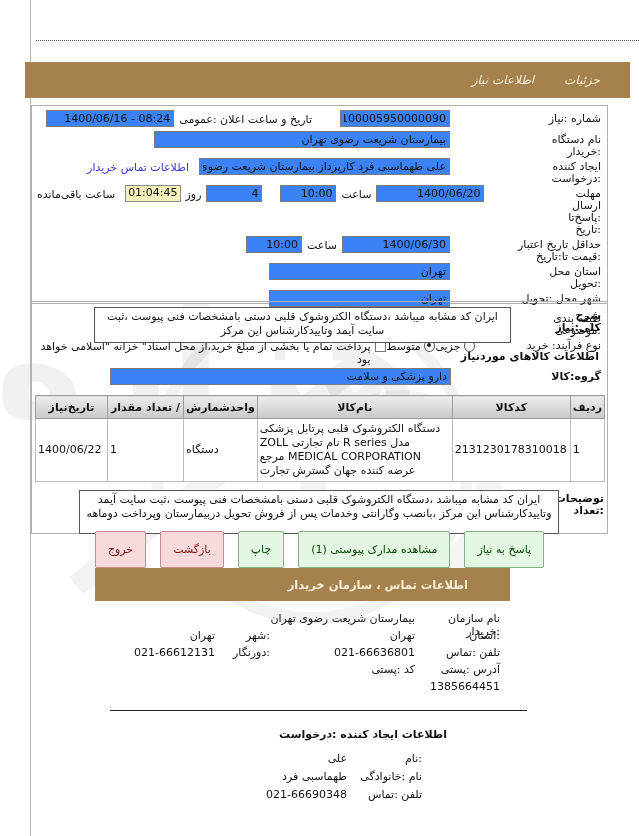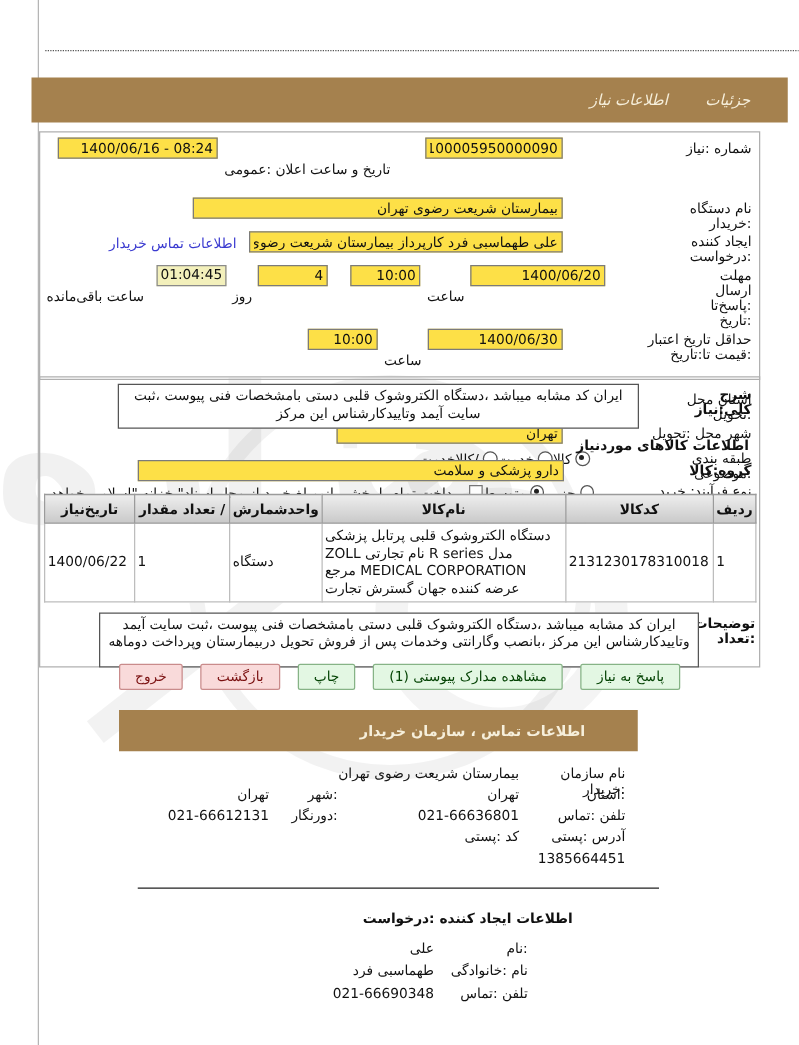--- a/index.html
+++ b/index.html
@@ -19,54 +19,54 @@
   .tabbar span{cursor:pointer;font-style:italic;}
 
   .box{position:absolute;right:31px;left:31px;border:1px solid #b0b0b0;background:transparent;z-index:2;}
   .box1{top:105px;height:193px;padding-top:4px;}
   .box2{top:301px;height:226px;padding-top:5px;}
 
   .frow{display:flex;align-items:flex-start;min-height:21px;direction:rtl;}
   .lb{width:85px;padding:3px 6px 0 0;line-height:12px;}
   .lb2{font-weight:bold;}
   .ind{margin-right:66px;}
-  .ib{box-sizing:content-box;height:15px;border:1px solid #7b7b7b;background:#fde047;font:inherit;font-size:11px;padding:0 3px;text-align:right;direction:rtl;color:#111;}
+  .ib{box-sizing:content-box;height:15px;border:1px solid #7b7b7b;background:#3b82f6;font:inherit;font-size:11px;padding:0 3px;text-align:right;direction:rtl;color:#111;}
   .ltr{direction:ltr;}
-  .inl{padding-top:3px;margin:16px 5px;white-space:nowrap;}
+  .inl{padding-top:3px;margin:0 5px;white-space:nowrap;}
   .timer{box-sizing:content-box;width:54px;height:15px;border:1px solid #8a8a8a;background:#f3f0bb;text-align:center;padding:0 2px;margin-left:5px;font-size:11px;}
   .link{color:#3a3ad0;padding-top:3px;margin-right:10px;cursor:pointer;white-space:nowrap;}
 
   .radio{display:inline-block;width:10px;height:10px;border:1px solid #555;border-radius:50%;background:#fff;margin:3px 0 0 3px;vertical-align:top;position:relative;}
   .radio.on::after{content:"";position:absolute;left:2px;top:2px;width:4px;height:4px;border-radius:50%;background:#222;}
   .chk{display:inline-block;width:10px;height:10px;border:1px solid #777;background:#fdfdfd;margin:3px 0 0 4px;vertical-align:top;}
   .opt{padding-top:3px;margin-left:0;white-space:nowrap;}
 
   .tbox{border:1px solid #555;background:#fff;text-align:center;line-height:14px;padding:2px 4px;}
   .descbox{width:407px;min-height:30px;margin-right:20px;}
   .h-goods{font-weight:bold;padding:7px 8px 5px 0;}
   .rembox{width:470px;min-height:38px;margin-right:0;}
 
   table.goods{width:570px;margin:6px 2px 0;border-collapse:collapse;direction:rtl;font-size:11px;}
   table.goods th{background:linear-gradient(#ededed,#c9c9c9);border:1px solid #9b9b9b;font-weight:bold;height:20px;padding:1px 2px;}
   table.goods td{border:1px solid #bdbdbd;border-top:1px solid #9b9b9b;text-align:left;vertical-align:middle;padding:3px 2px;line-height:14px;background:#fff;}
 
   .btnrow{position:absolute;top:531px;left:0;right:0;display:flex;justify-content:center;align-items:center;gap:14px;direction:rtl;z-index:2;}
-  .btn{font:inherit;font-size:11px;height:21px;padding:1px 12px;border-radius:2px;cursor:pointer;}
+  .btn{font:inherit;font-size:11px;height:37px;padding:1px 12px;border-radius:2px;cursor:pointer;}
   .btn.green{background:#e3f7e3;border:1px solid #86b386;color:#054405;}
   .btn.pink{background:#f9dada;border:1px solid #c98b8b;color:#7a1010;}
 
   .bar2{position:absolute;top:568px;right:129px;left:95px;height:33px;background:#a5814e;color:#f6efdb;font-weight:bold;display:flex;align-items:center;justify-content:flex-start;padding-right:42px;z-index:2;font-size:11.5px;}
 
   .contact{position:absolute;top:612px;right:139px;left:20px;display:grid;grid-template-columns:85px 145px 55px auto;grid-auto-rows:17px;direction:rtl;z-index:2;}
   .contact .val{white-space:nowrap;}
   .span3{grid-column:span 3;}
 
   .divider{position:absolute;top:710px;right:112px;left:110px;border-top:1px solid #222;z-index:2;}
 
-  .creator-h{position:absolute;top:728px;right:181px;font-weight:bold;z-index:2;}
+  .creator-h{position:absolute;top:728px;right:192px;font-weight:bold;z-index:2;}
   .creator{position:absolute;top:752px;right:217px;left:20px;display:grid;grid-template-columns:75px auto;grid-auto-rows:18px;direction:rtl;z-index:2;}
 </style>
 </head>
 <body>
 
 <div class="page">
 
   <div class="wm wm-c1"></div>
   <div class="wm wm-c2"></div>
   <div class="wm wm-diag"></div>

